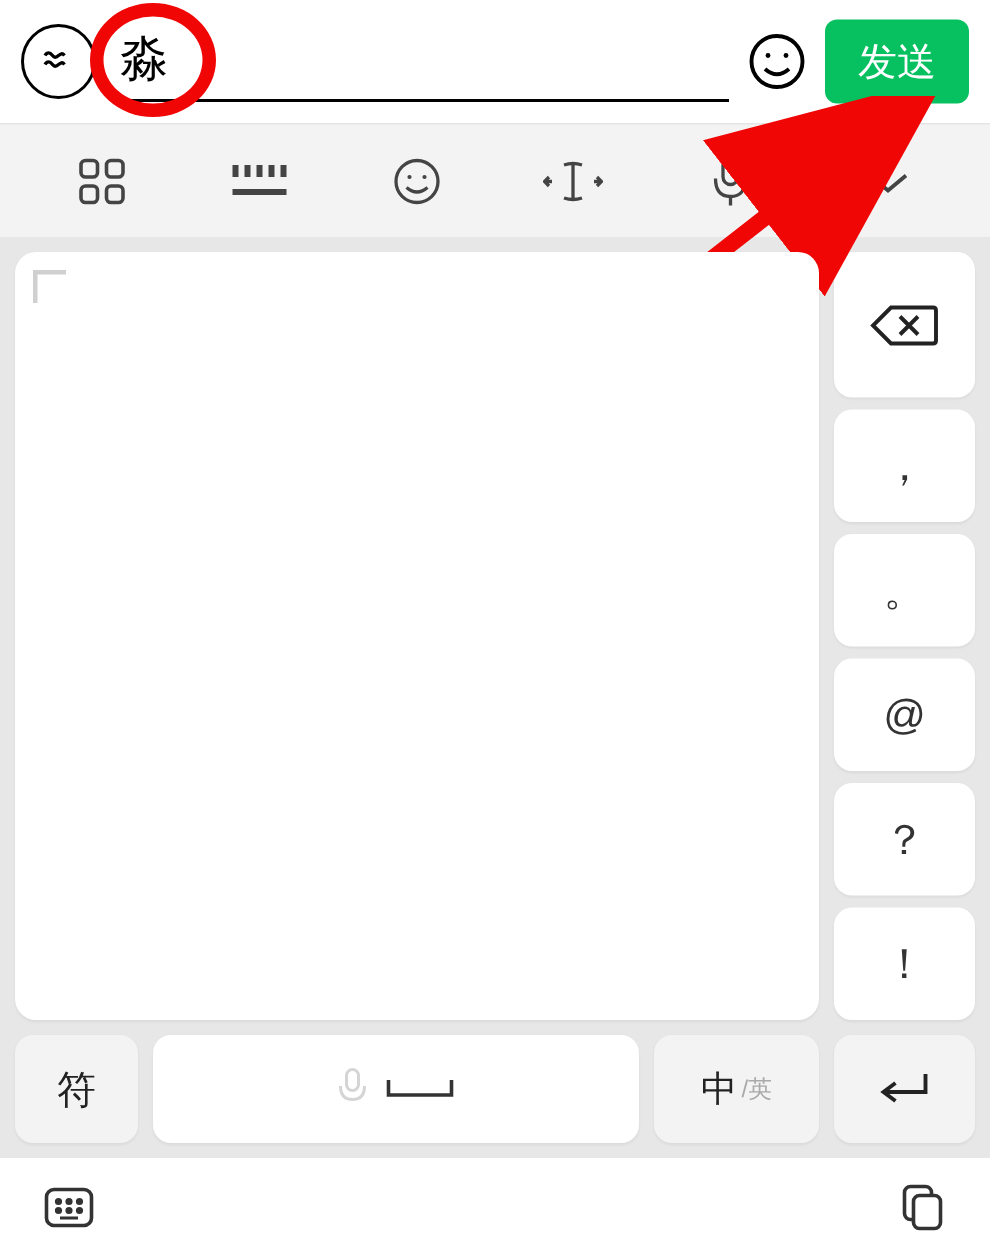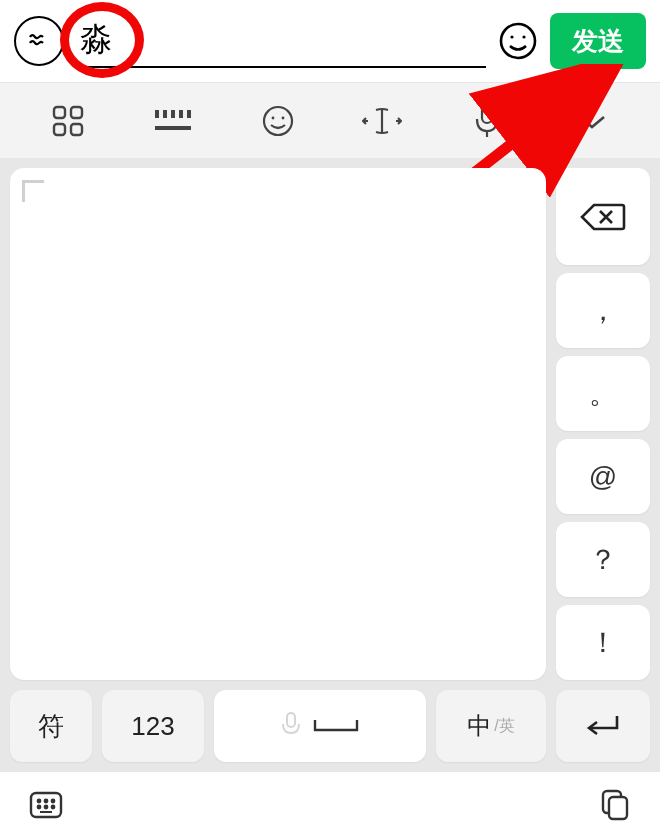--- a/index.html
+++ b/index.html
@@ -46,21 +46,21 @@
       flex-shrink: 0;
     }
     .send-btn {
       width: 96px;
       height: 56px;
       background: #07c160;
       color: #fff;
       border: none;
       border-radius: 8px;
       font-size: 26px;
-      font-weight: 700;
+      font-weight: 400;
       flex-shrink: 0;
     }
 
     
     .red-circle {
       position: absolute;
       top: 2px;
       left: 60px;
       width: 84px;
       height: 76px;
@@ -286,21 +286,20 @@
     <div class="side-key">，</div>
     <div class="side-key">。</div>
     <div class="side-key">@</div>
     <div class="side-key">？</div>
     <div class="side-key">！</div>
   </div>
 </div>
 
 <div class="kbd-bottom">
   <div class="bottom-key k-sym">符</div>
-  <div class="bottom-key k-123">123</div>
   <div class="bottom-key k-space white">
     <span style="opacity:0.35">
       <svg width="24" height="30" viewBox="0 0 24 30" fill="none" stroke="#888" stroke-width="2">
         <rect x="8" y="2" width="8" height="14" rx="4"></rect>
         <path d="M4 13 Q4 22 12 22 Q20 22 20 13"></path>
       </svg>
     </span>
     <span style="margin-left:8px">
       <svg width="50" height="20" viewBox="0 0 50 20" fill="none" stroke="#333" stroke-width="2.4">
         <path d="M4 4 L4 14 L46 14 L46 4"></path>

